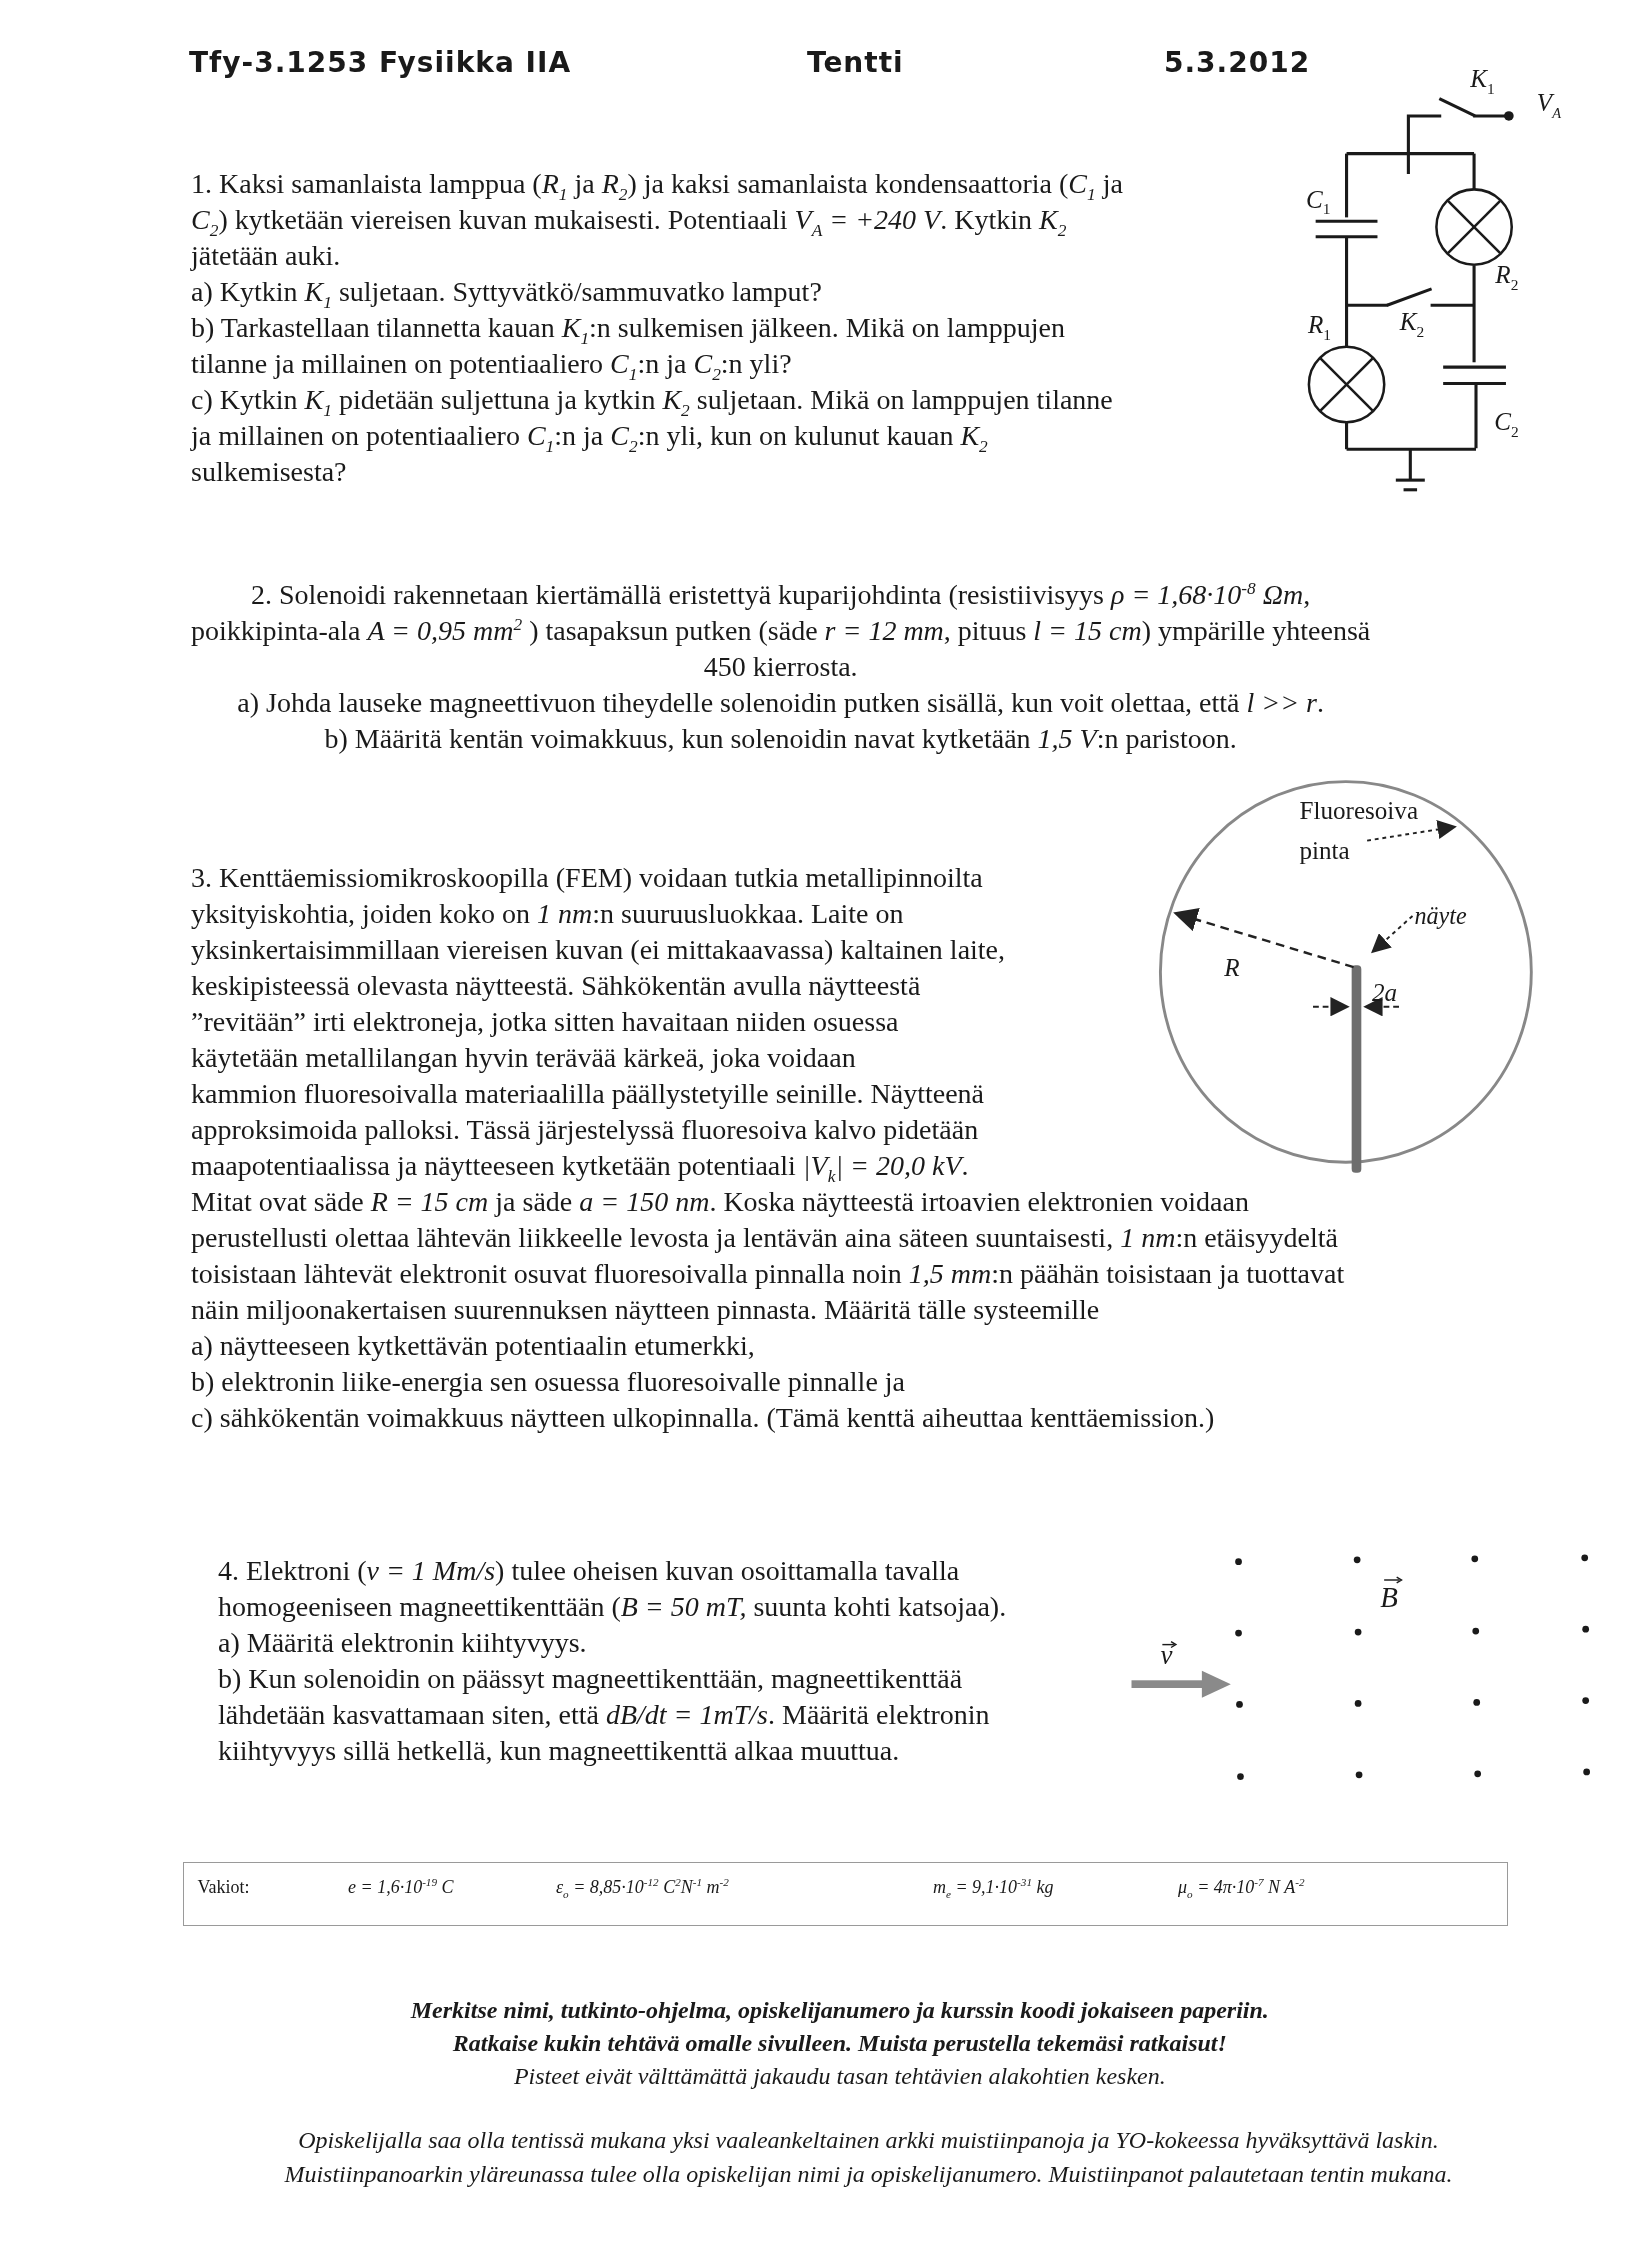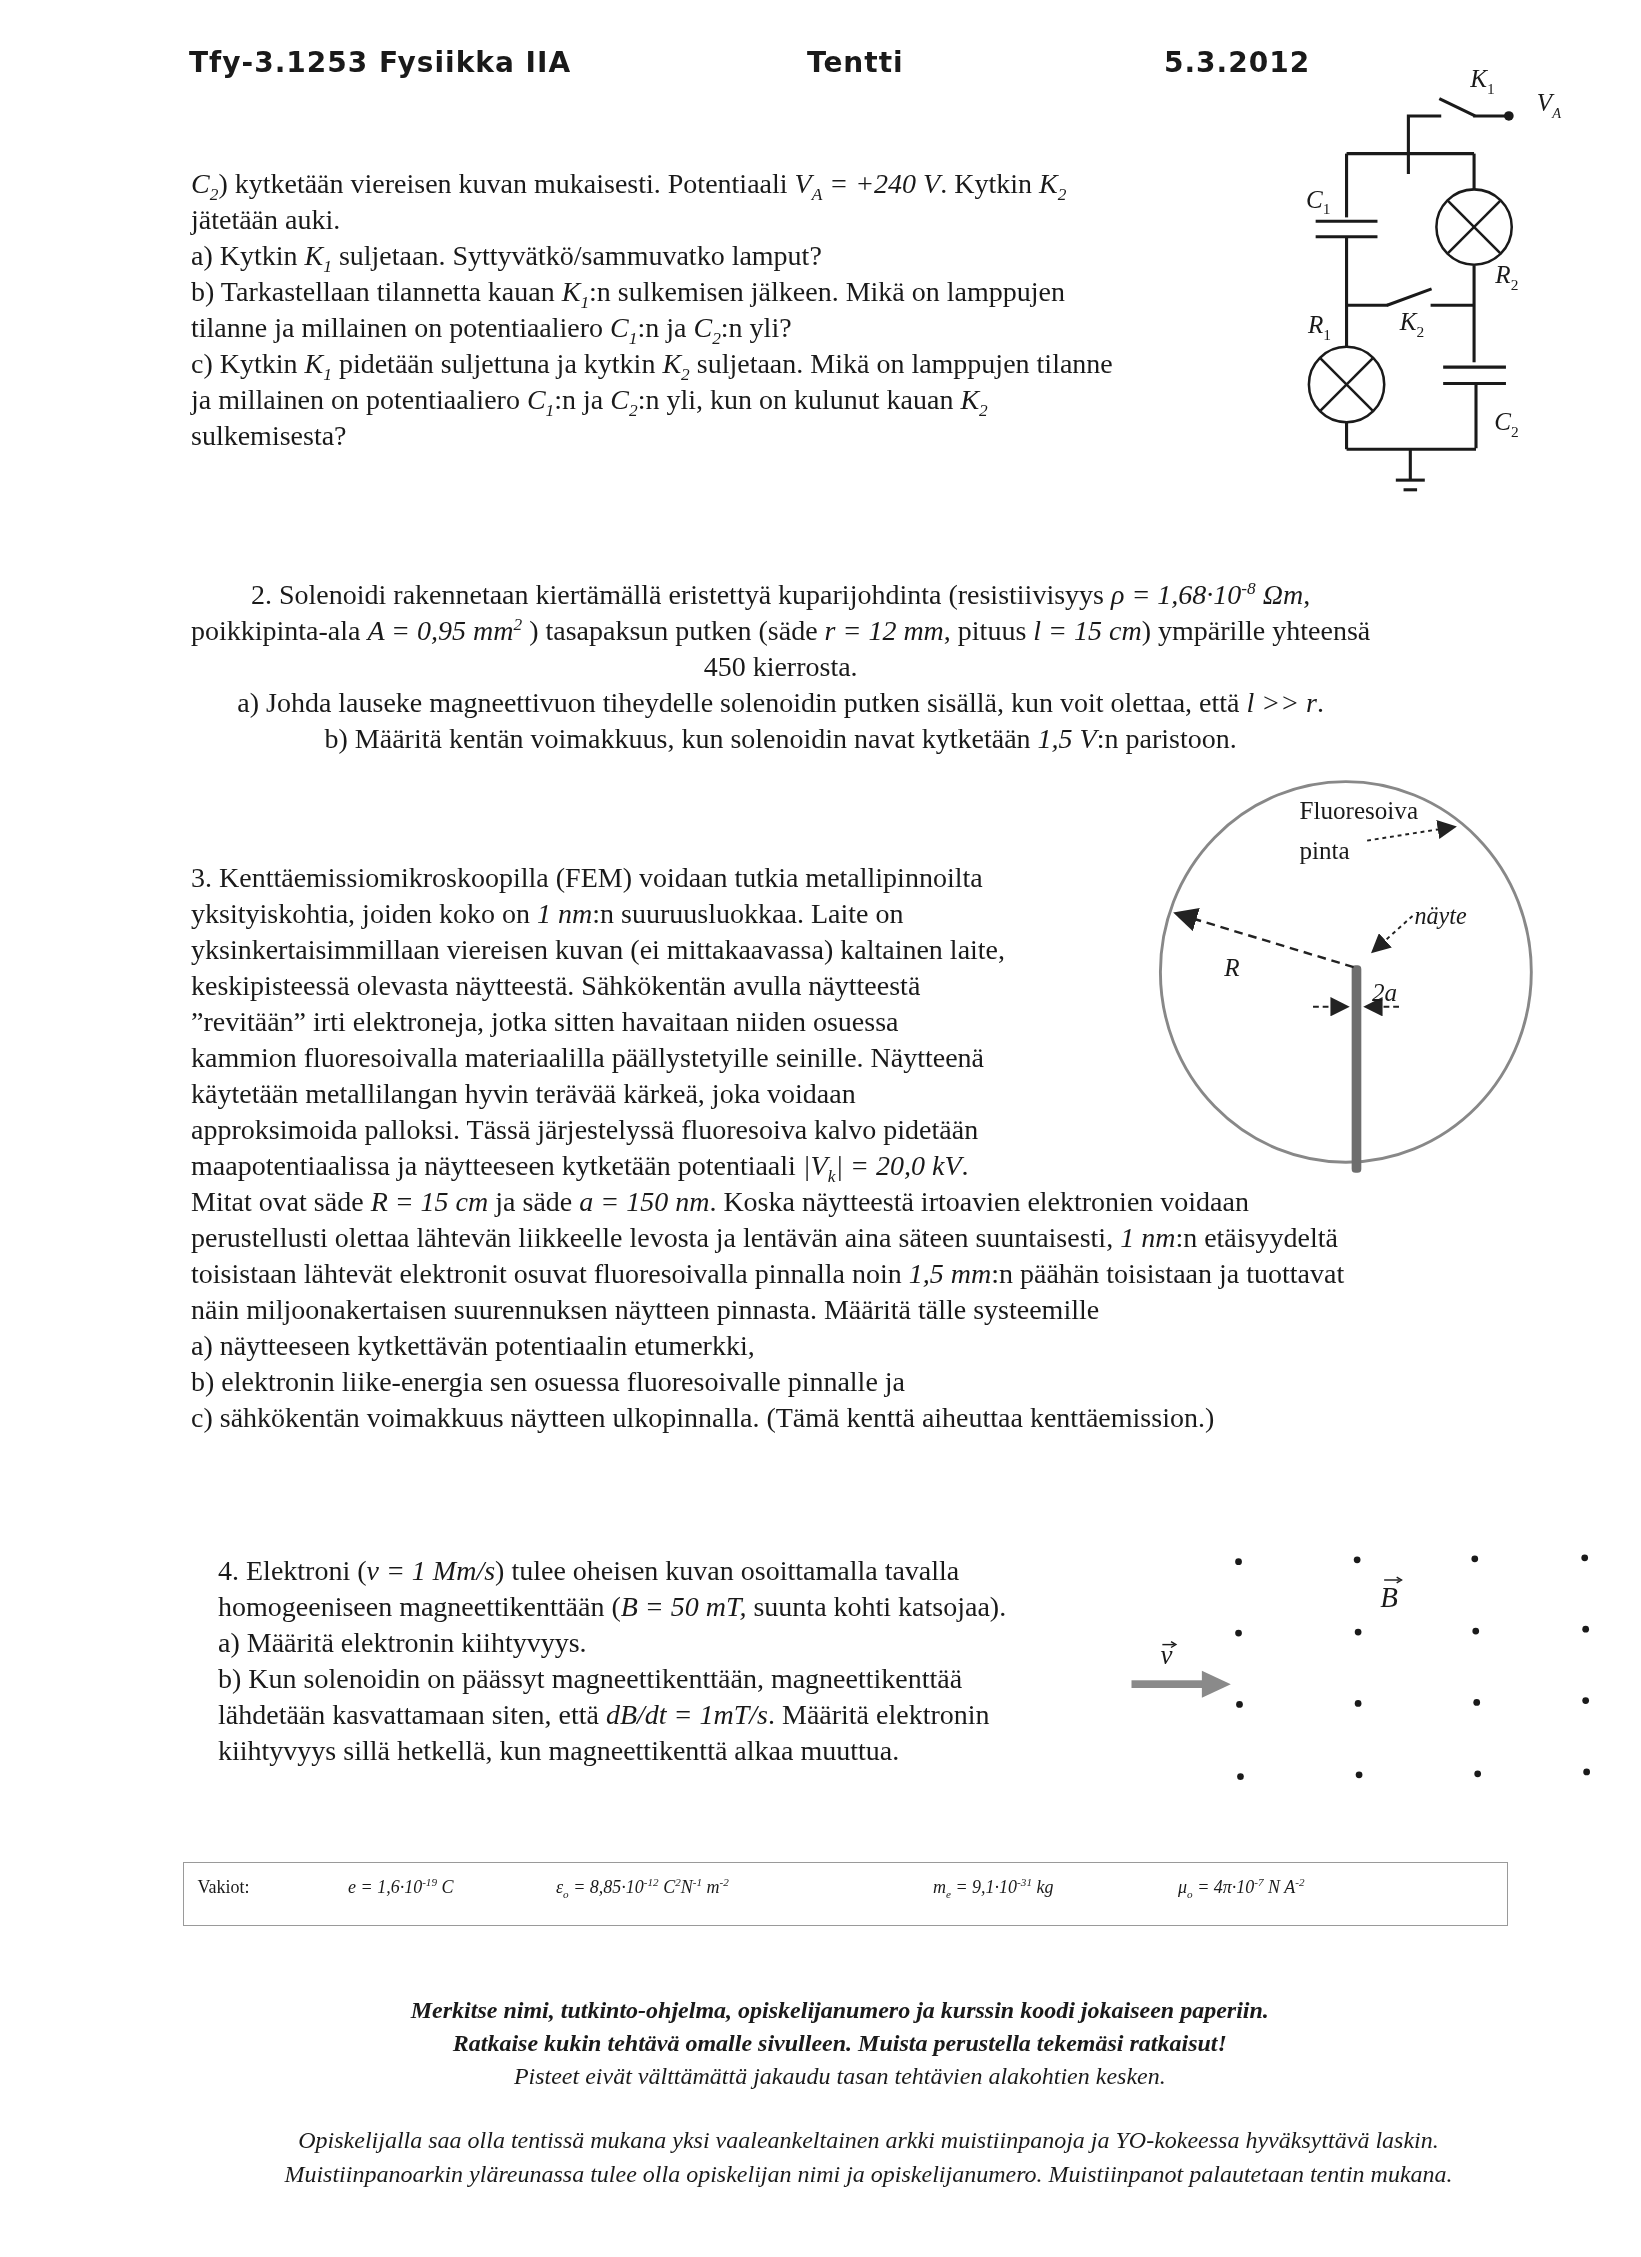--- a/index.html
+++ b/index.html
@@ -19,20 +19,21 @@
   .lbl { font-family: "Liberation Serif", serif; }
 </style>
 </head>
 <body>
 
 <div class="abs hdr" style="left:189px;">Tfy-3.1253 Fysiikka IIA</div>
 <div class="abs hdr" style="left:799px;margin-left:8px;">Tentti</div>
 <div class="abs hdr" style="left:1164px;">5.3.2012</div>
 
 <div class="para" style="top:166px;">
+  <span class="ln"><span>1. Kaksi samanlaista lamppua (</span><i>R<sub>1</sub></i><span> ja </span><i>R<sub>2</sub></i><span>) ja kaksi samanlaista kondensaattoria (</span><i>C<sub>1</sub></i><span> ja</span></span>
   <span class="ln"><i>C<sub>2</sub></i><span>) kytketään viereisen kuvan mukaisesti. Potentiaali </span><i>V<sub>A</sub></i><i> = +240 V</i><span>. Kytkin </span><i>K<sub>2</sub></i></span>
   <span class="ln">jätetään auki.</span>
   <span class="ln"><span>a) Kytkin </span><i>K<sub>1</sub></i><span> suljetaan. Syttyvätkö/sammuvatko lamput?</span></span>
   <span class="ln"><span>b) Tarkastellaan tilannetta kauan </span><i>K<sub>1</sub></i><span>:n sulkemisen jälkeen. Mikä on lamppujen</span></span>
   <span class="ln"><span>tilanne ja millainen on potentiaaliero </span><i>C<sub>1</sub></i><span>:n ja </span><i>C<sub>2</sub></i><span>:n yli?</span></span>
   <span class="ln"><span>c) Kytkin </span><i>K<sub>1</sub></i><span> pidetään suljettuna ja kytkin </span><i>K<sub>2</sub></i><span> suljetaan. Mikä on lamppujen tilanne</span></span>
   <span class="ln"><span>ja millainen on potentiaaliero </span><i>C<sub>1</sub></i><span>:n ja </span><i>C<sub>2</sub></i><span>:n yli, kun on kulunut kauan </span><i>K<sub>2</sub></i></span>
   <span class="ln">sulkemisesta?</span>
 </div>
 
@@ -96,22 +97,22 @@
   <span class="ln"><span>a) Johda lauseke magneettivuon tiheydelle solenoidin putken sisällä, kun voit olettaa, että </span><i>l &gt;&gt; r</i><span>.</span></span>
   <span class="ln"><span>b) Määritä kentän voimakkuus, kun solenoidin navat kytketään </span><i>1,5 V</i><span>:n paristoon.</span></span>
 </div>
 
 <div class="para" style="top:860px;">
   <span class="ln">3. Kenttäemissiomikroskoopilla (FEM) voidaan tutkia metallipinnoilta</span>
   <span class="ln"><span>yksityiskohtia, joiden koko on </span><i>1 nm</i><span>:n suuruusluokkaa. Laite on</span></span>
   <span class="ln">yksinkertaisimmillaan viereisen kuvan (ei mittakaavassa) kaltainen laite,</span>
   <span class="ln">keskipisteessä olevasta näytteestä. Sähkökentän avulla näytteestä</span>
   <span class="ln">”revitään” irti elektroneja, jotka sitten havaitaan niiden osuessa</span>
+  <span class="ln">käytetään metallilangan hyvin terävää kärkeä, joka voidaan</span>
   <span class="ln">kammion fluoresoivalla materiaalilla päällystetyille seinille. Näytteenä</span>
-  <span class="ln">käytetään metallilangan hyvin terävää kärkeä, joka voidaan</span>
   <span class="ln">approksimoida palloksi. Tässä järjestelyssä fluoresoiva kalvo pidetään</span>
   <span class="ln"><span>maapotentiaalissa ja näytteeseen kytketään potentiaali </span><i>|V</i><sub><i>k</i></sub><i>| = 20,0 kV</i><span>.</span></span>
   <span class="ln"><span>Mitat ovat säde </span><i>R = 15 cm</i><span> ja säde </span><i>a = 150 nm</i><span>. Koska näytteestä irtoavien elektronien voidaan</span></span>
   <span class="ln"><span>perustellusti olettaa lähtevän liikkeelle levosta ja lentävän aina säteen suuntaisesti, </span><i>1 nm</i><span>:n etäisyydeltä</span></span>
   <span class="ln"><span>toisistaan lähtevät elektronit osuvat fluoresoivalla pinnalla noin </span><i>1,5 mm</i><span>:n päähän toisistaan ja tuottavat</span></span>
   <span class="ln">näin miljoonakertaisen suurennuksen näytteen pinnasta. Määritä tälle systeemille</span>
   <span class="ln">a) näytteeseen kytkettävän potentiaalin etumerkki,</span>
   <span class="ln">b) elektronin liike-energia sen osuessa fluoresoivalle pinnalle ja</span>
   <span class="ln">c) sähkökentän voimakkuus näytteen ulkopinnalla. (Tämä kenttä aiheuttaa kenttäemission.)</span>
 </div>

